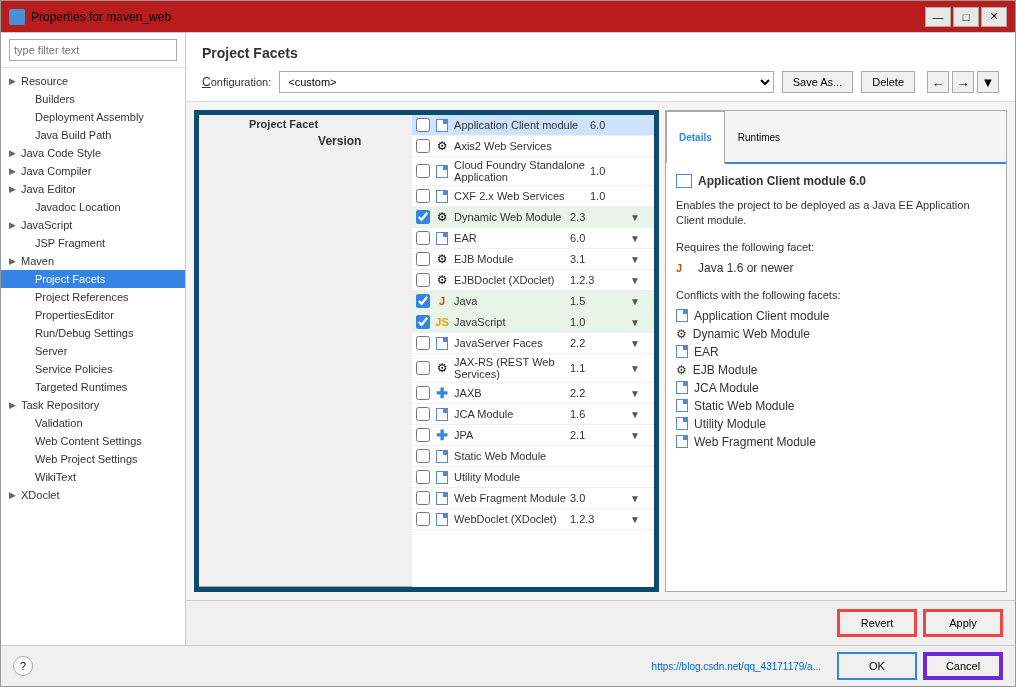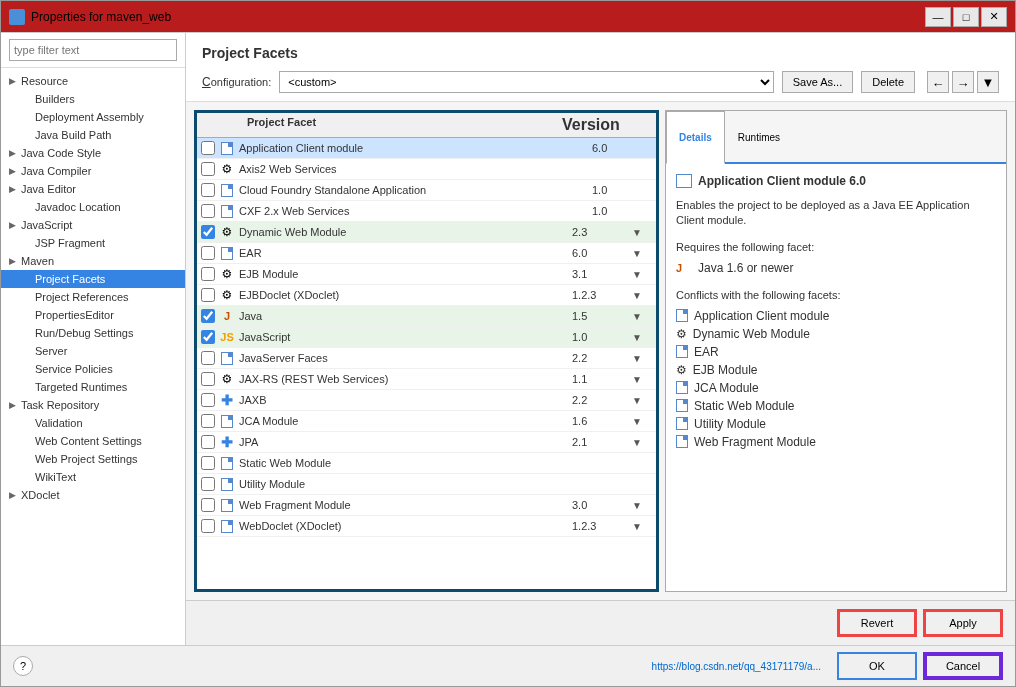--- a/index.html
+++ b/index.html
@@ -33,24 +33,24 @@
     .panel-title { font-size: 14px; font-weight: bold; color: #333; margin-bottom: 10px; }
     .config-row { display: flex; align-items: center; gap: 8px; }
     .config-label { font-size: 11px; color: #333; }
     .config-label u { text-decoration: underline; }
     .config-select { flex: 1; height: 22px; border: 1px solid #aaa; background: white; font-size: 11px; padding: 0 4px; }
     .config-btn { height: 22px; padding: 0 10px; border: 1px solid #aaa; background: #f0f0f0; font-size: 11px; cursor: pointer; }
 
     .facets-area { flex: 1; display: flex; overflow: hidden; padding: 8px; gap: 6px; }
     
     
-    .facet-table-container { flex: 0 0 465px; background: white; border: 3px solid #0c4a6e; display: flex; flex-direction: column; overflow: hidden; }
+    .facet-table-container { flex: 0 0 465px; background: white; border: 5px solid #0c4a6e; display: flex; flex-direction: row; overflow: hidden; }
     .facet-table-header { display: flex; background: #f0f0f0; border-bottom: 1px solid #aaa; padding: 3px 4px; }
     .facet-col-name { flex: 1; font-size: 11px; font-weight: bold; color: #333; padding-left: 46px; }
-    .facet-col-version { width: 90px; font-size: 16px; font-weight: bold; color: #333; }
+    .facet-col-version { width: 90px; font-size: 12px; font-weight: bold; color: #333; margin-top: 16px; }
     .facet-rows { flex: 1; overflow-y: auto; }
     .facet-row { display: flex; align-items: center; padding: 2px 4px; min-height: 20px; border-bottom: 1px solid #f0f0f0; }
     .facet-row.selected { background: #cce4ff; }
     .facet-checkbox { width: 14px; height: 14px; margin-right: 4px; flex-shrink: 0; }
     .facet-icon { width: 16px; height: 16px; margin-right: 4px; flex-shrink: 0; display: flex; align-items: center; justify-content: center; }
     .facet-name { flex: 1; font-size: 11px; color: #333; }
     .facet-version { width: 60px; font-size: 11px; color: #333; }
     .facet-dropdown { width: 20px; font-size: 10px; color: #555; cursor: pointer; }
 
     

